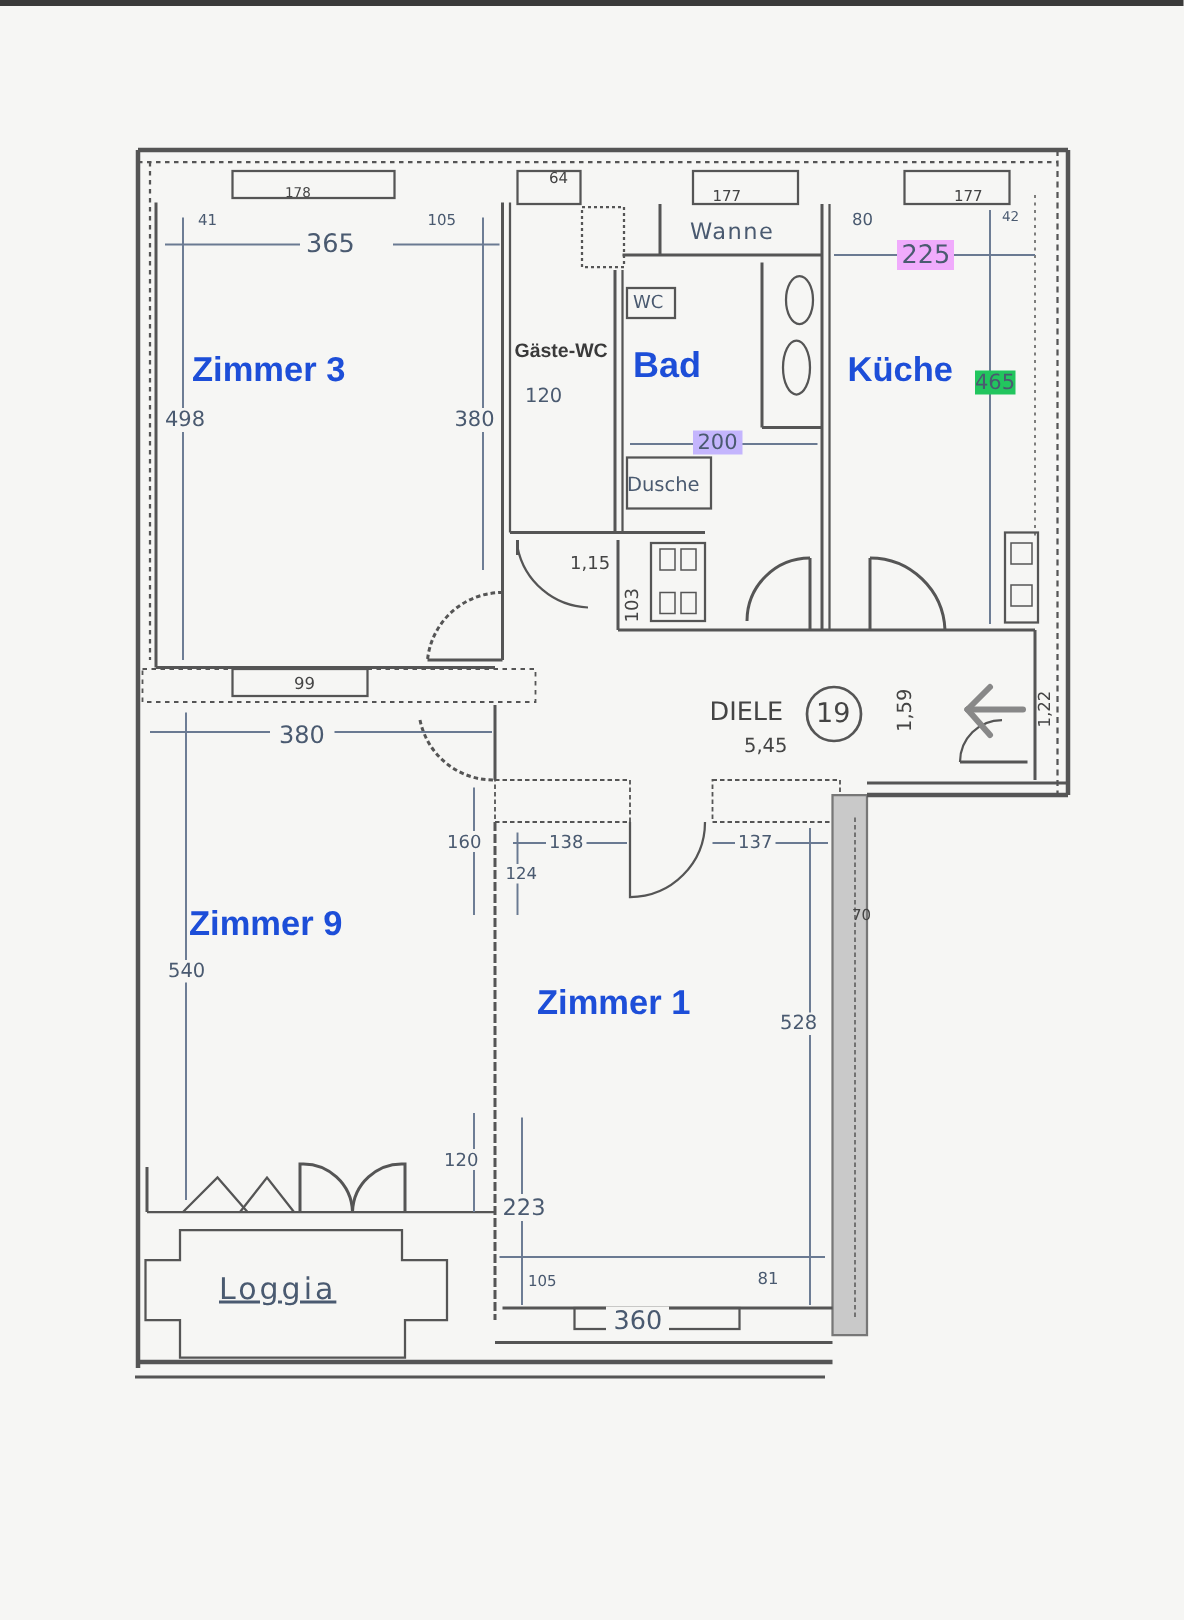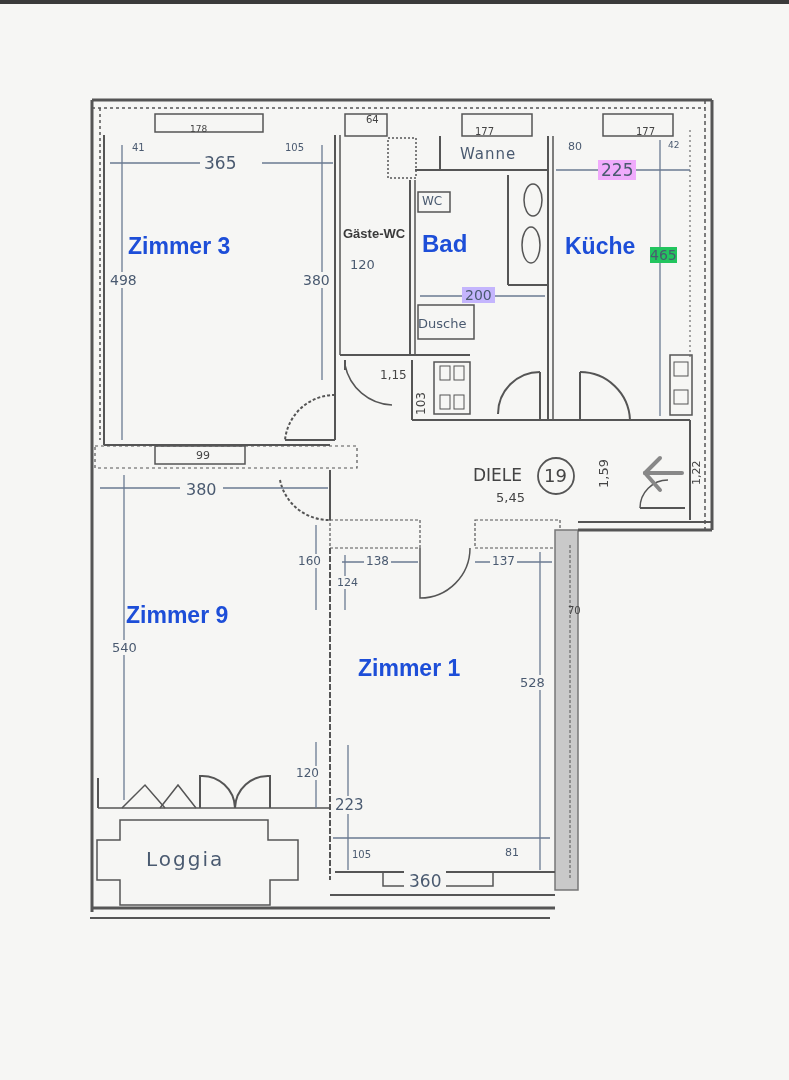--- a/index.html
+++ b/index.html
@@ -149,21 +149,21 @@
 <div class="room-label" style="left:128px; top:233px; font-size:23px;">Zimmer 3</div>
 <div class="room-small" style="left:343px; top:226px;">Gäste-WC</div>
 <div class="room-label" style="left:422px; top:230px; font-size:24px;">Bad</div>
 <div class="room-label" style="left:565px; top:233px; font-size:23px;">Küche</div>
 <div class="print" style="left:473px; top:465px; font-size:17px;">DIELE</div>
 <div class="print" style="left:544px; top:465px; font-size:18px;">19</div>
 <div class="print" style="left:496px; top:490px; font-size:13px;">5,45</div>
 <div class="print vert" style="left:596px; top:488px; font-size:13px;">1,59</div>
 <div class="room-label" style="left:126px; top:602px; font-size:23px;">Zimmer 9</div>
 <div class="room-label" style="left:358px; top:655px; font-size:23px;">Zimmer 1</div>
-<div class="hand" style="left:146px; top:847px; font-size:20px; letter-spacing:2px;">Loggia</div>
+<div class="hand" style="left:146px; top:847px; font-size:20px; letter-spacing:2px;text-decoration:underline;">Loggia</div>
 
 <div class="hand" style="left:460px; top:145px; font-size:15px; letter-spacing:1px;">Wanne</div>
 <div class="hand" style="left:422px; top:194px; font-size:12px;">WC</div>
 <div class="hand" style="left:418px; top:316px; font-size:13px;">Dusche</div>
 
 <div class="hand" style="left:200px; top:153px; font-size:17px; background:#f6f6f4; padding:0 4px;">365</div>
 <div class="hand" style="left:132px; top:142px; font-size:10px;">41</div>
 <div class="hand" style="left:285px; top:142px; font-size:10px;">105</div>
 <div class="hand" style="left:110px; top:272px; font-size:14px; background:#f6f6f4;">498</div>
 <div class="hand" style="left:303px; top:272px; font-size:14px; background:#f6f6f4;">380</div>

